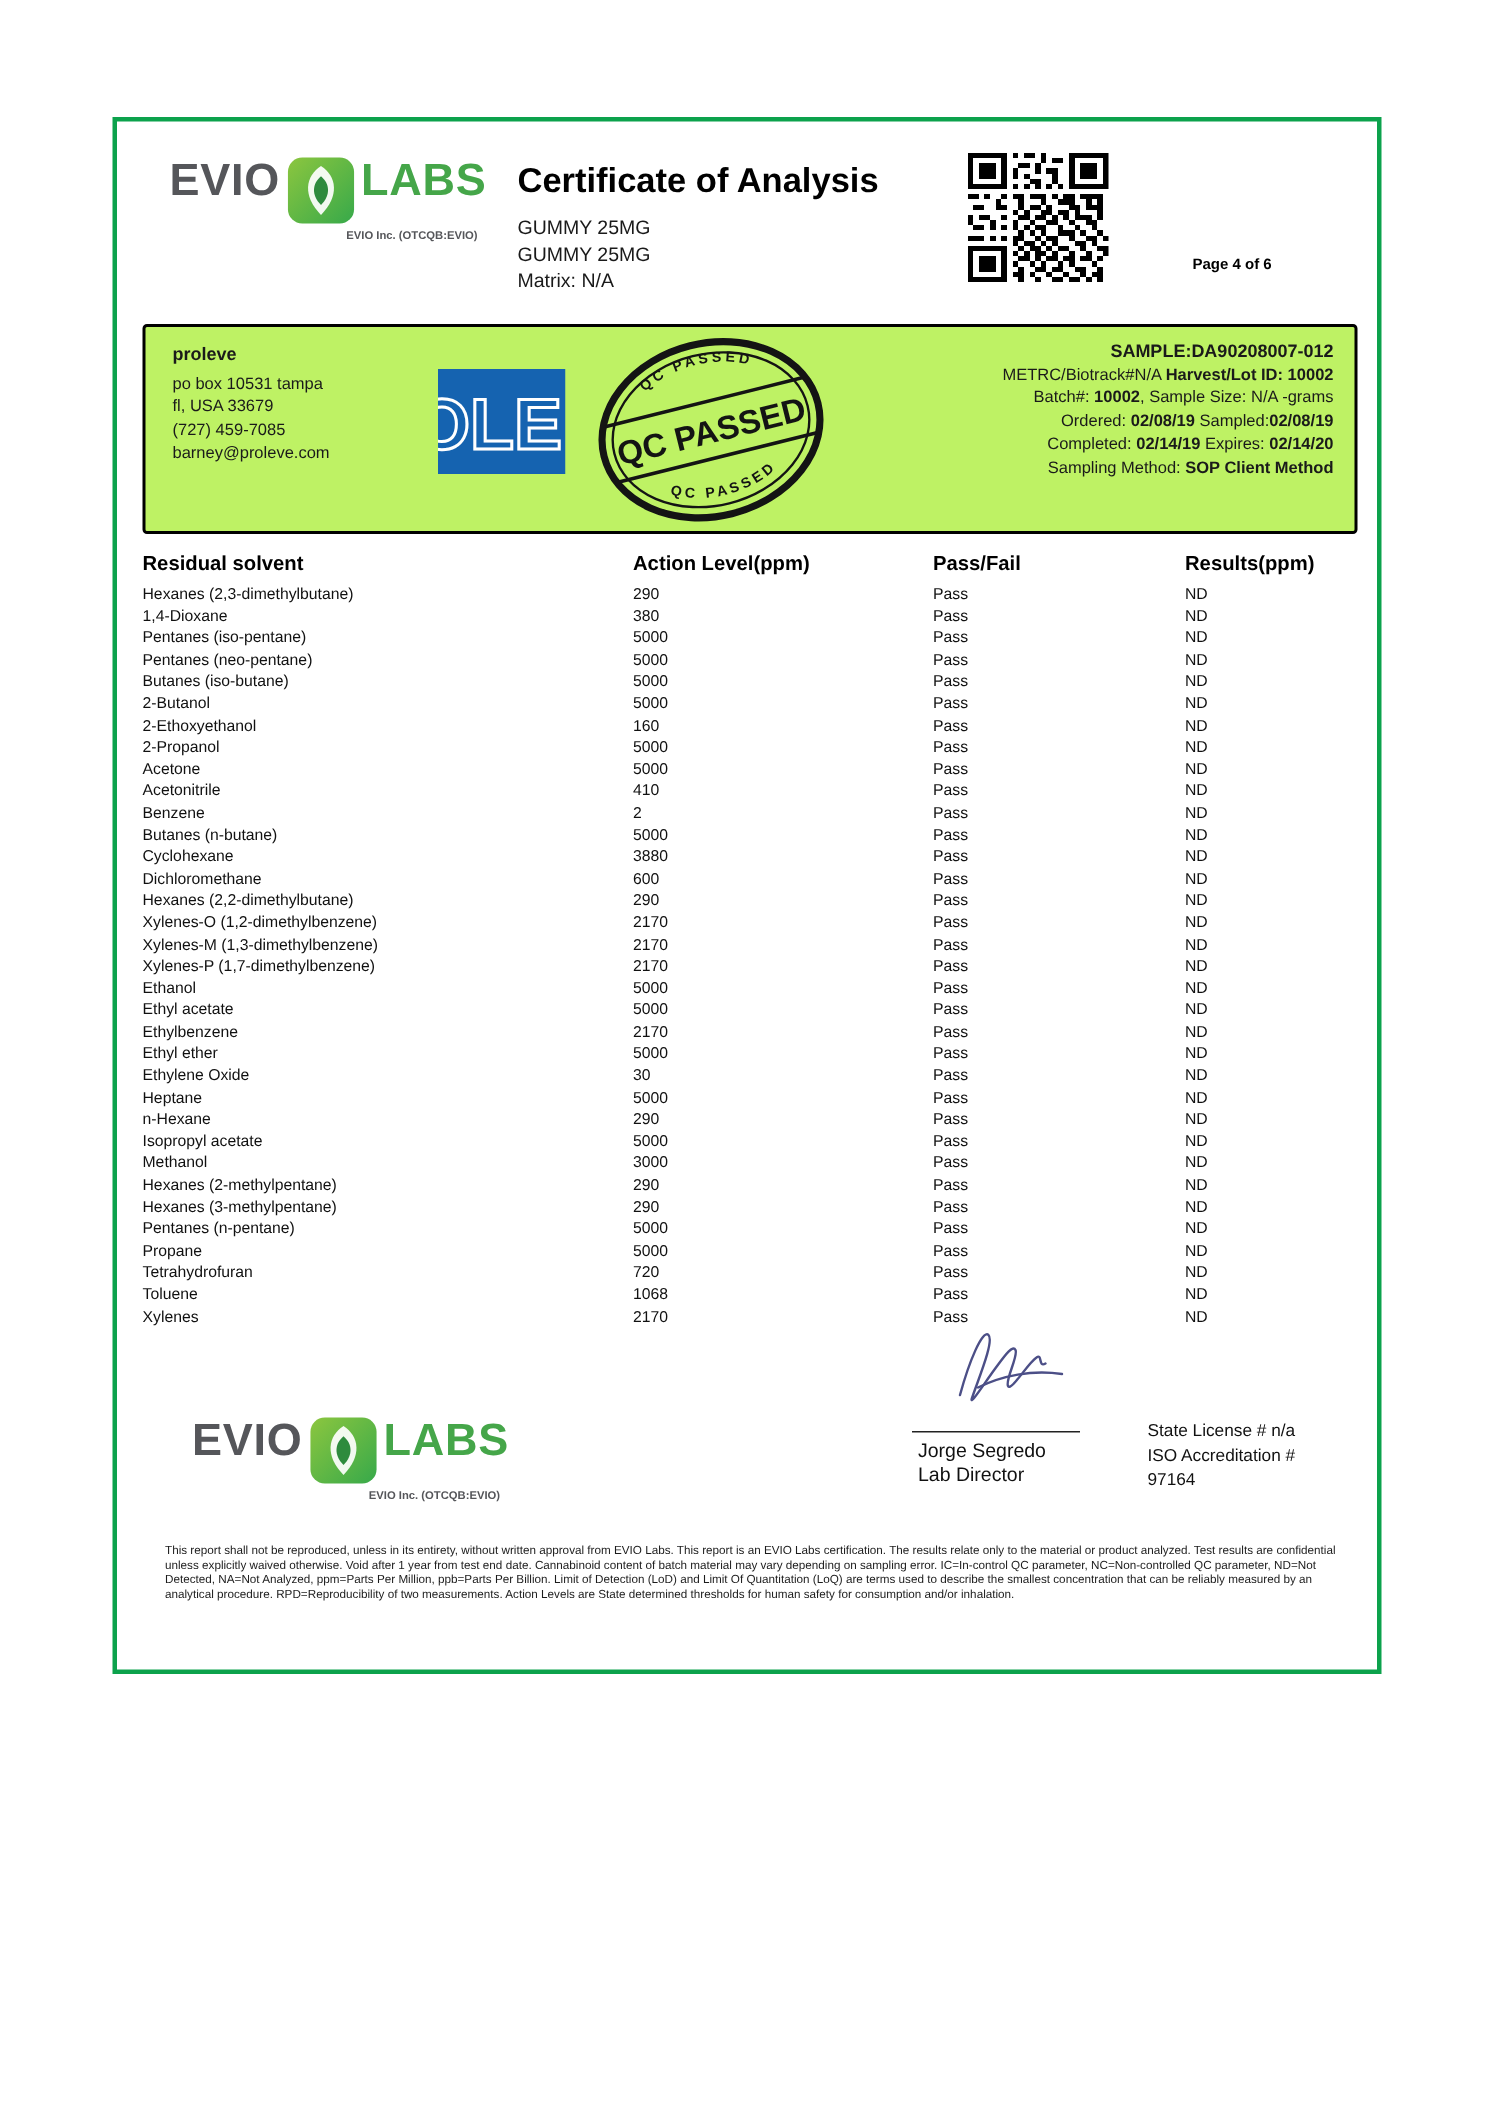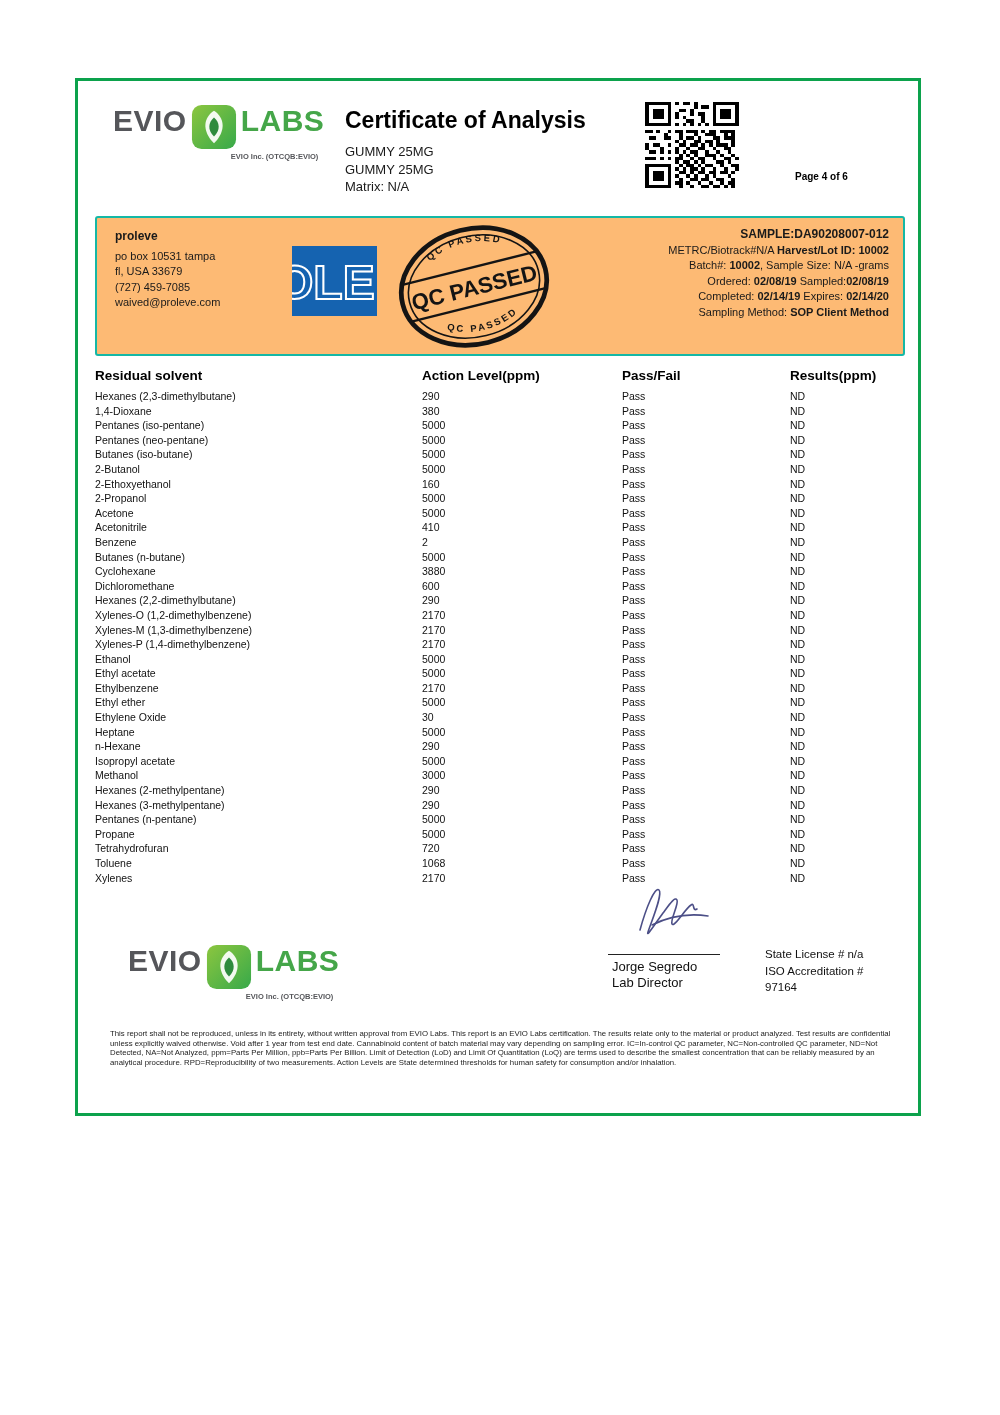--- a/index.html
+++ b/index.html
@@ -17,21 +17,21 @@
   .logo-sub { font-size:7.5px; font-weight:bold; color:#55565a; text-align:right; margin-top:2px; padding-right:6px; }
   .header-logo { left:113px; top:104px; }
   .footer-logo { left:128px; top:944px; }
 
   .title { position:absolute; left:345px; top:107px; font-size:23px; font-weight:bold; color:#000; }
   .product { position:absolute; left:345px; top:143px; font-size:13px; line-height:17.5px; color:#1a1a1a; }
   .qr { position:absolute; left:645px; top:102px; width:94px; height:86px; background:#fff; }
   .page-num { position:absolute; left:795px; top:171px; font-size:10px; font-weight:bold; color:#000; }
 
   
-  .client-box { position:absolute; left:95px; top:216px; width:810px; height:140px; border:2px solid #14b8a6; border-radius:3px; background:#fdba74; }
+  .client-box { position:absolute; left:95px; top:216px; width:810px; height:140px; border:2px solid #000000; border-radius:3px; background:#bef264; }
   .client-left { position:absolute; left:18px; top:11px; font-size:11px; line-height:15.5px; }
   .client-name { font-size:12px; font-weight:bold; margin-bottom:4px; }
   .blue-logo { position:absolute; left:195px; top:28px; width:85px; height:70px; }
   .stamp { position:absolute; left:298px; top:5px; width:158px; height:127px; }
   .sample-info { position:absolute; right:14px; top:9px; text-align:right; font-size:11px; line-height:15.5px; }
   .sample-id { font-size:12px; font-weight:bold; }
   .b { font-weight:bold; }
 
   
   .th { position:absolute; font-size:13.5px; font-weight:bold; color:#000; white-space:nowrap; }
@@ -91,21 +91,21 @@
   </svg>
 
   <div class="page-num">Page 4 of 6</div>
 
   <div class="client-box">
     <div class="client-left">
       <div class="client-name">proleve</div>
       <div>po box 10531 tampa</div>
       <div>fl, USA 33679</div>
       <div>(727) 459-7085</div>
-      <div>waived@proleve.com</div>
+      <div>barney@proleve.com</div>
     </div>
 
     <svg class="blue-logo" viewBox="0 0 85 70">
       <rect width="85" height="70" fill="#1563b0"></rect>
       <text x="-16" y="53" font-size="48" font-weight="bold" font-family="Liberation Sans, sans-serif" fill="none" stroke="#ffffff" stroke-width="2">OLE</text>
     </svg>
 
     <svg class="stamp" viewBox="0 0 200 160">
       <g transform="rotate(-14 100 80)">
         <ellipse cx="100" cy="80" rx="93" ry="73" fill="none" stroke="#141414" stroke-width="6"></ellipse>
@@ -236,21 +236,21 @@
       <span class="c3">Pass</span>
       <span class="c4">ND</span>
     </div>
       <div class="row">
       <span class="c1">Xylenes-M (1,3-dimethylbenzene)</span>
       <span class="c2">2170</span>
       <span class="c3">Pass</span>
       <span class="c4">ND</span>
     </div>
       <div class="row">
-      <span class="c1">Xylenes-P (1,4-dimethylbenzene)</span>
+      <span class="c1">Xylenes-P (1,7-dimethylbenzene)</span>
       <span class="c2">2170</span>
       <span class="c3">Pass</span>
       <span class="c4">ND</span>
     </div>
       <div class="row">
       <span class="c1">Ethanol</span>
       <span class="c2">5000</span>
       <span class="c3">Pass</span>
       <span class="c4">ND</span>
     </div>

